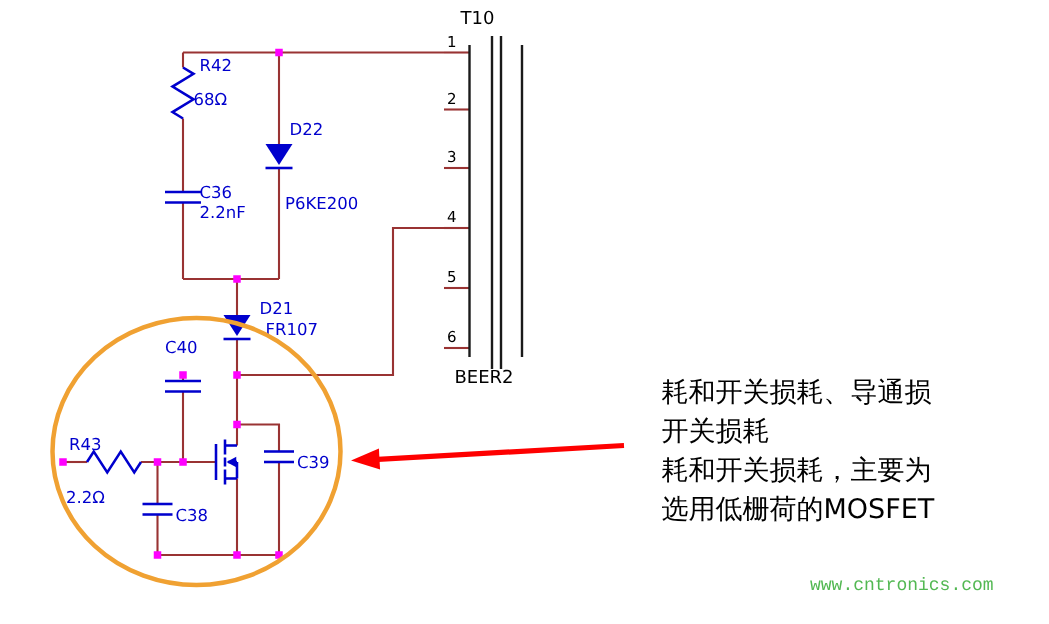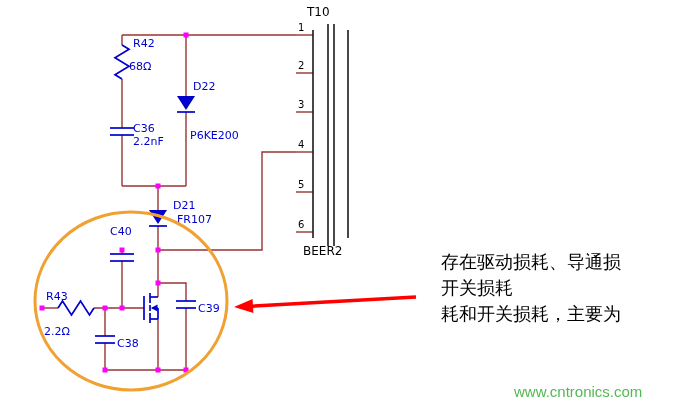--- a/index.html
+++ b/index.html
@@ -16,22 +16,22 @@
   .core{stroke:var(--core);stroke-width:1.6;fill:none;}
   .dot{fill:var(--junction);stroke:none;}
   .lbl{fill:var(--component);font-size:11px;font-family:"DejaVu Sans",sans-serif;}
   .pin{fill:var(--text);font-size:10px;font-family:"DejaVu Sans",sans-serif;}
   .blk{fill:var(--text);font-size:12px;font-family:"DejaVu Sans",sans-serif;}
   .ring{stroke:var(--highlight);stroke-width:3;fill:none;}
   .arrow-line{stroke:var(--arrow);stroke-width:3.5;fill:none;}
   .arrow-head{fill:var(--arrow);stroke:none;}
   #annotation{position:absolute;left:441px;top:249px;width:256px;color:var(--text);
               font-size:18px;line-height:26px;font-family:"DejaVu Sans",sans-serif;}
-  #watermark{position:absolute;left:514px;top:383px;color:var(--watermark_green);
-             font-size:15px;font-family:Liberation Sans, sans-serif;}
+  #watermark{position:absolute;left:540px;top:383px;color:var(--watermark_green);
+             font-size:12px;font-family:Liberation Mono, monospace;}
 </style>
 </head>
 <body>
 
 <div id="stage">
 
   <svg width="699" height="416" viewBox="0 0 699 416">
 
     <g>
       <path class="wire" d="M122,35 H296"></path>
@@ -162,20 +162,21 @@
 
     <ellipse class="ring" cx="131" cy="301" rx="96" ry="89"></ellipse>
 
     <g>
       <path class="arrow-line" d="M416,297 L252,306.2"></path>
       <polygon class="arrow-head" points="234,307 253.4,313 252.6,299"></polygon>
     </g>
   </svg>
 
   <div id="annotation">
-    <div>存在驱动损耗、导通损</div>
+    <div>耗和开关损耗、导通损</div>
     <div>开关损耗</div>
     <div>耗和开关损耗，主要为</div>
+    <div>选用低栅荷的MOSFET</div>
   </div>
 
   <div id="watermark">www.cntronics.com</div>
 
 </div>
 
 </body></html>

